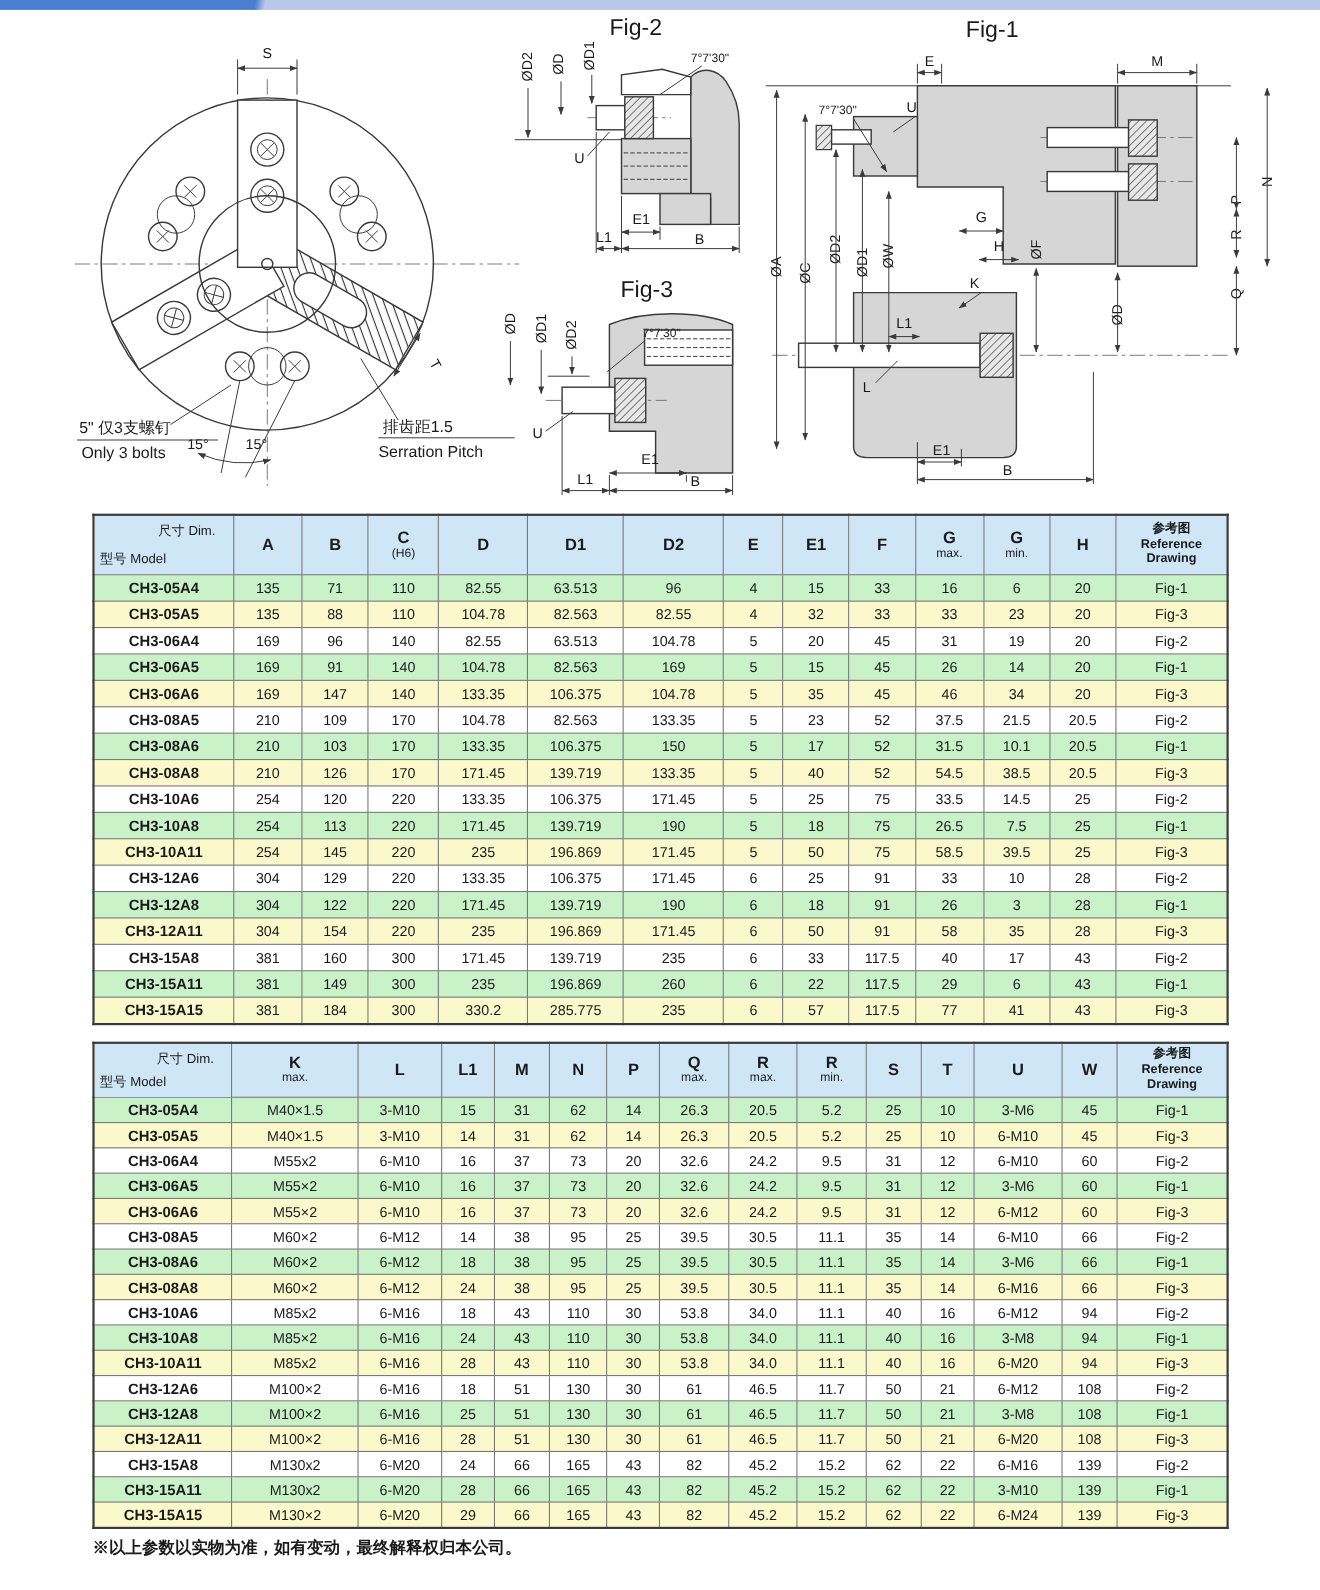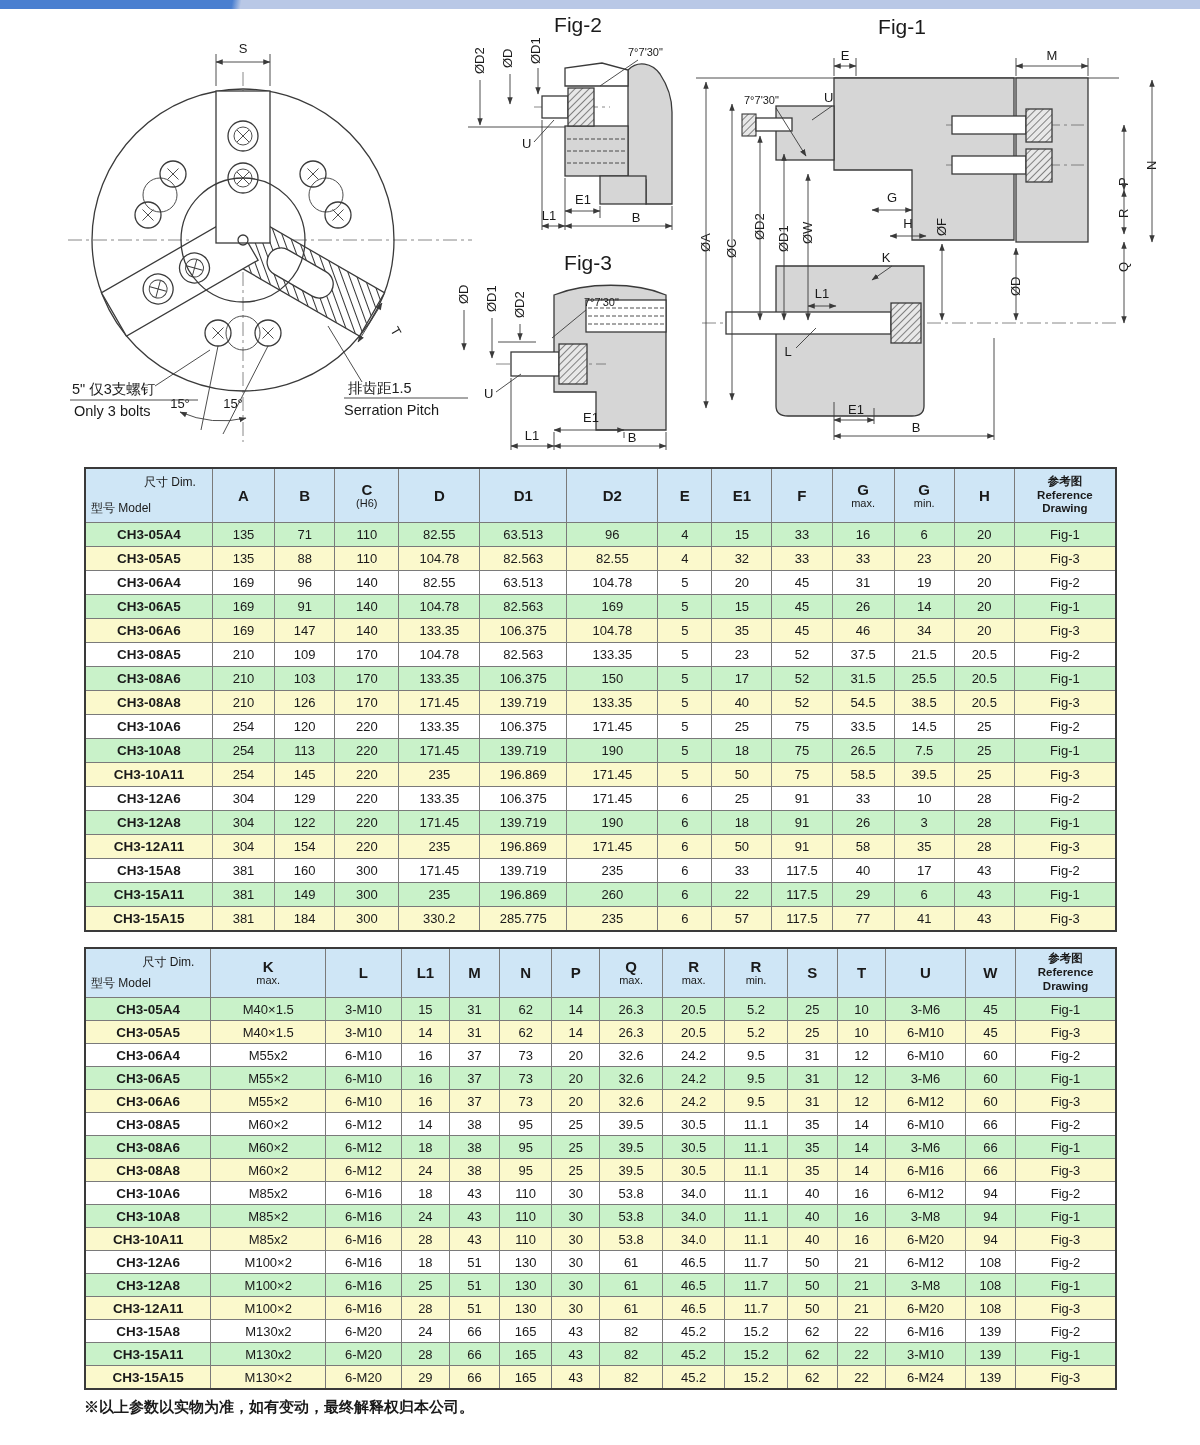--- a/index.html
+++ b/index.html
@@ -464,21 +464,21 @@
         <td>210</td>
         <td>103</td>
         <td>170</td>
         <td>133.35</td>
         <td>106.375</td>
         <td>150</td>
         <td>5</td>
         <td>17</td>
         <td>52</td>
         <td>31.5</td>
-        <td>25.5</td>
+        <td>10.1</td>
         <td>20.5</td>
         <td>Fig-1</td>
       </tr>
       <tr style="background: rgb(251, 249, 204);">
         <td class="model">CH3-08A8</td>
         <td>210</td>
         <td>126</td>
         <td>170</td>
         <td>171.45</td>
         <td>139.719</td>

